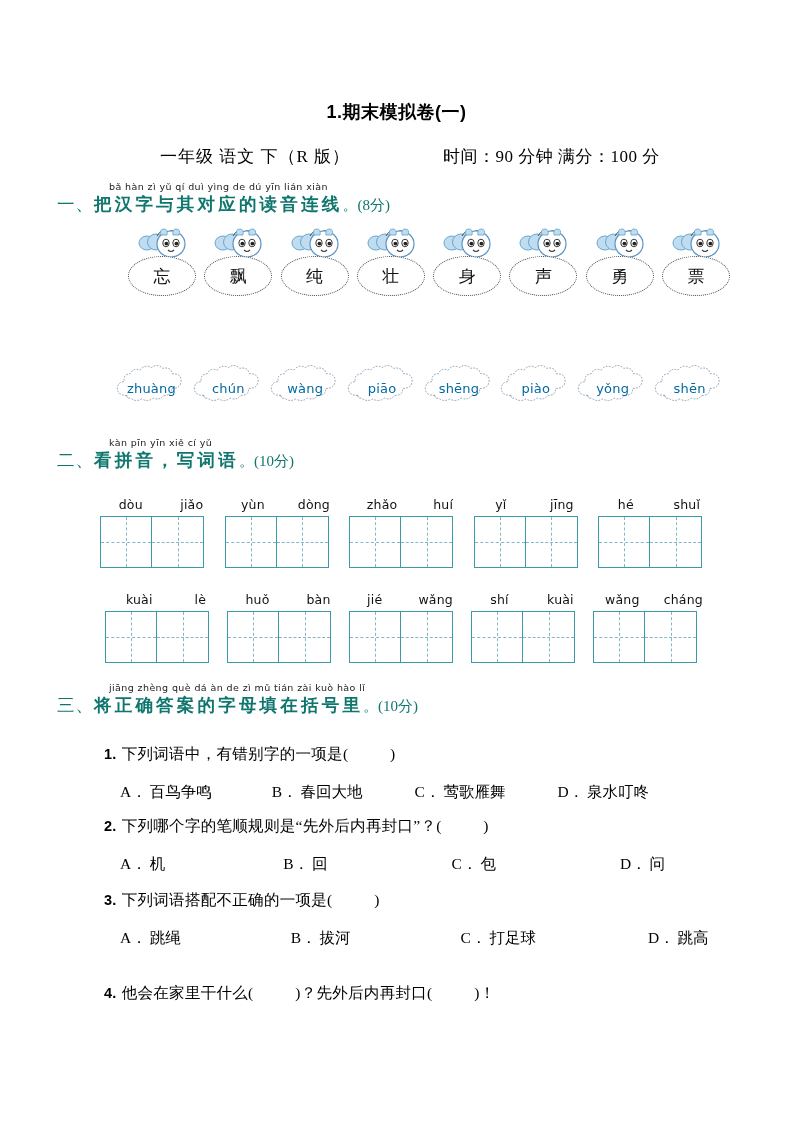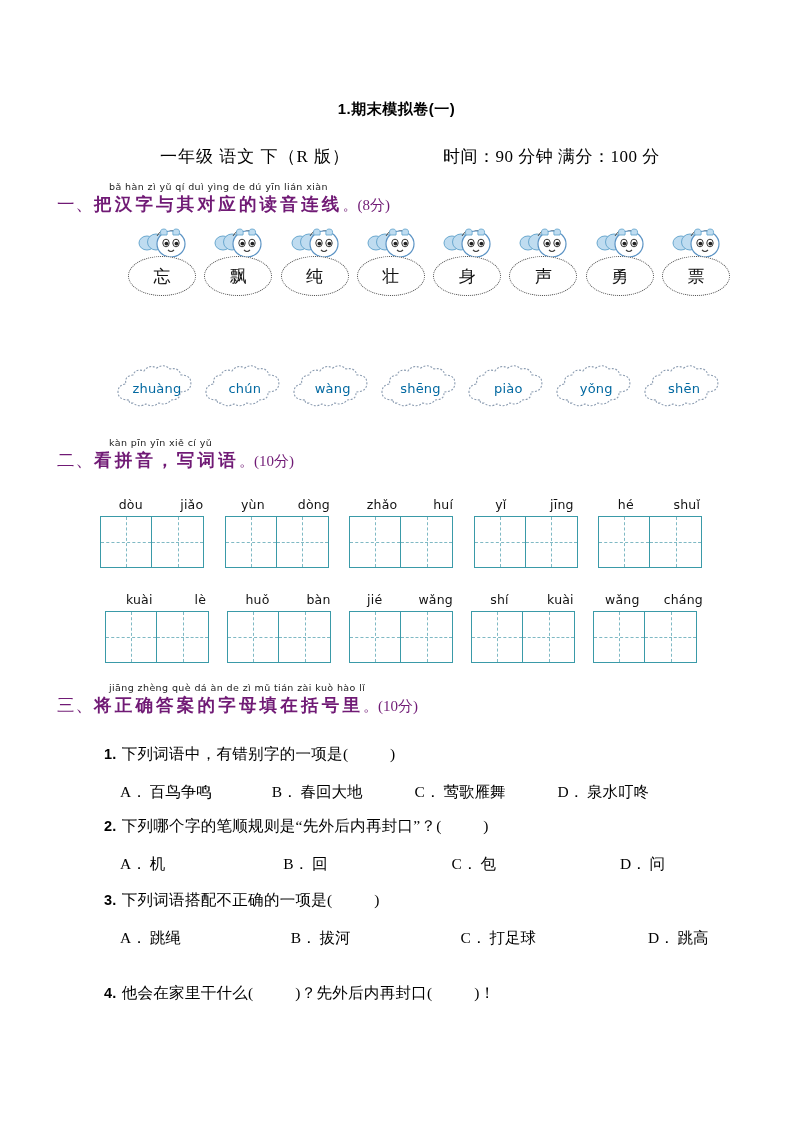--- a/index.html
+++ b/index.html
@@ -24,21 +24,21 @@
 
   
   .doc-title {
     position: absolute;
     top: 100px;
     left: 0;
     width: 793px;
     text-align: center;
     font-family: "Liberation Sans", "DejaVu Sans", sans-serif;
     font-weight: bold;
-    font-size: 15px;
+    font-size: 18px;
     letter-spacing: 0.5px;
     color: #000;
   }
 
   .subtitle-row {
     position: absolute;
     top: 145px;
     left: 0;
     width: 793px;
     font-size: 17px;
@@ -68,21 +68,21 @@
     letter-spacing: 0.4px;
     color: #222;
     white-space: nowrap;
     margin-left: 52px;
     margin-bottom: 1px;
     height: 12px;
   }
   .sec-title {
     font-size: 17.5px;
     white-space: nowrap;
-    color: #701a75;
+    color: #0f766e;
     line-height: 1.15;
   }
   .sec-title .num {
     font-weight: normal;
     letter-spacing: 1px;
   }
   .sec-title .body {
     font-family: "Liberation Sans", "DejaVu Sans", sans-serif;
     font-weight: bold;
     letter-spacing: 3.2px;
@@ -409,20 +409,26 @@
       <div class="cloud-item">
         <svg viewBox="0 0 88 48" xmlns="http://www.w3.org/2000/svg">
           <path d="M16 36 q-11 0 -11 -8 q0 -7 8 -8 q-2 -8 7 -9 q3 -7 11 -4 q5 -7 13 -3 q7 -5 13 1 q9 -2 11 6 q10 0 10 8 q0 9 -11 9 q1 8 -9 8 q-4 6 -12 3 q-6 5 -13 1 q-7 4 -13 -1 q-4 1 -4 -3 z" fill="#ffffff" stroke="#8a9bb0" stroke-width="1.1" stroke-dasharray="2,1.6"></path>
         </svg>
         <div class="cloud-text">wàng</div>
       </div>
       <div class="cloud-item">
         <svg viewBox="0 0 88 48" xmlns="http://www.w3.org/2000/svg">
           <path d="M16 36 q-11 0 -11 -8 q0 -7 8 -8 q-2 -8 7 -9 q3 -7 11 -4 q5 -7 13 -3 q7 -5 13 1 q9 -2 11 6 q10 0 10 8 q0 9 -11 9 q1 8 -9 8 q-4 6 -12 3 q-6 5 -13 1 q-7 4 -13 -1 q-4 1 -4 -3 z" fill="#ffffff" stroke="#8a9bb0" stroke-width="1.1" stroke-dasharray="2,1.6"></path>
         </svg>
+        <div class="cloud-text">piāo</div>
+      </div>
+      <div class="cloud-item">
+        <svg viewBox="0 0 88 48" xmlns="http://www.w3.org/2000/svg">
+          <path d="M16 36 q-11 0 -11 -8 q0 -7 8 -8 q-2 -8 7 -9 q3 -7 11 -4 q5 -7 13 -3 q7 -5 13 1 q9 -2 11 6 q10 0 10 8 q0 9 -11 9 q1 8 -9 8 q-4 6 -12 3 q-6 5 -13 1 q-7 4 -13 -1 q-4 1 -4 -3 z" fill="#ffffff" stroke="#8a9bb0" stroke-width="1.1" stroke-dasharray="2,1.6"></path>
+        </svg>
         <div class="cloud-text">shēng</div>
       </div>
       <div class="cloud-item">
         <svg viewBox="0 0 88 48" xmlns="http://www.w3.org/2000/svg">
           <path d="M16 36 q-11 0 -11 -8 q0 -7 8 -8 q-2 -8 7 -9 q3 -7 11 -4 q5 -7 13 -3 q7 -5 13 1 q9 -2 11 6 q10 0 10 8 q0 9 -11 9 q1 8 -9 8 q-4 6 -12 3 q-6 5 -13 1 q-7 4 -13 -1 q-4 1 -4 -3 z" fill="#ffffff" stroke="#8a9bb0" stroke-width="1.1" stroke-dasharray="2,1.6"></path>
         </svg>
         <div class="cloud-text">piào</div>
       </div>
       <div class="cloud-item">
         <svg viewBox="0 0 88 48" xmlns="http://www.w3.org/2000/svg">

